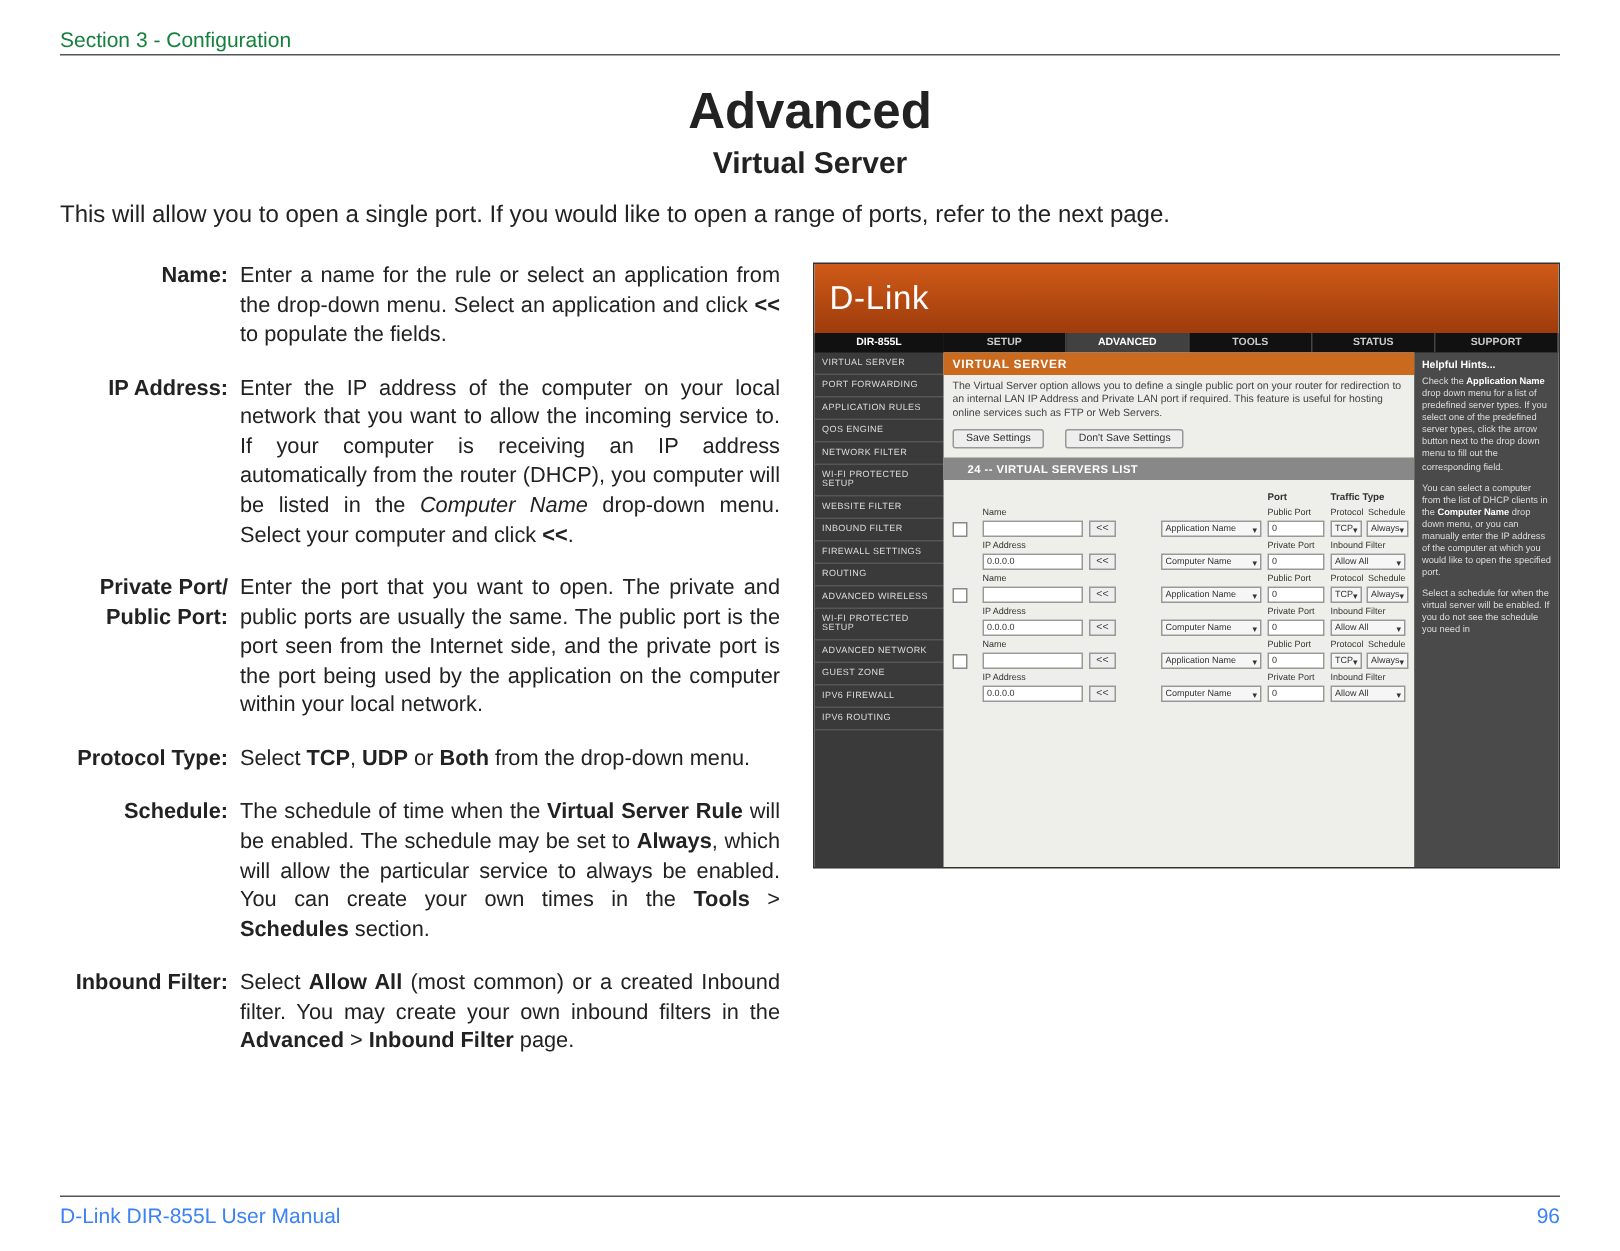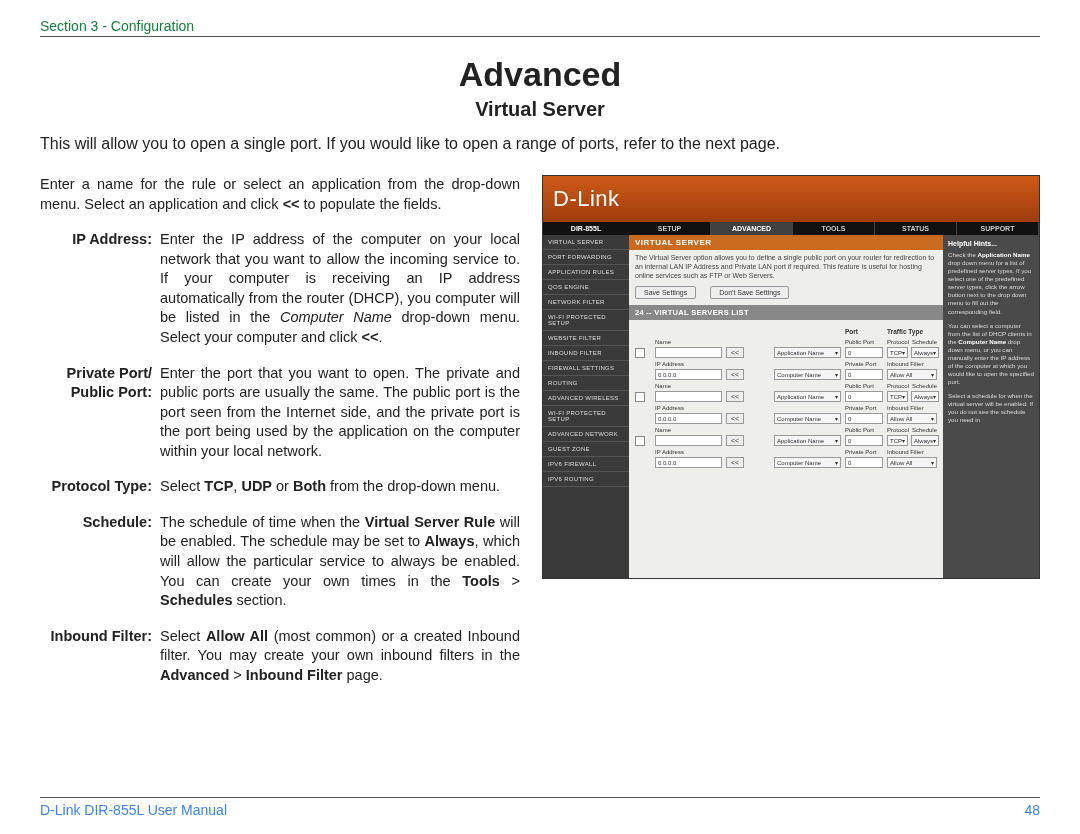--- a/index.html
+++ b/index.html
@@ -178,21 +178,21 @@
     padding: 2px 8px;
     background: #eee;
     border: 1px solid #999;
     border-radius: 2px;
   }
   .vs-list-title {
     background: #888;
     color: #fff;
     font-size: 7.5px;
     font-weight: 700;
-    padding: 3px 6px;
+    padding: 3px 16px;
     letter-spacing: 0.3px;
   }
   .vs-table {
     padding: 6px;
     font-size: 6.5px;
   }
   .vs-head {
     display: grid;
     grid-template-columns: 16px 1fr 44px 1fr 38px 50px;
     gap: 4px;
@@ -270,20 +270,21 @@
 
 <h1 class="title">Advanced</h1>
 <h2 class="subtitle">Virtual Server</h2>
 
 <p class="intro">This will allow you to open a single port. If you would like to open a range of ports, refer to the next page.</p>
 
 <div class="columns">
   <div class="defs">
 
     <div class="def-row">
+      <div class="def-label">Name:</div>
       <div class="def-text">
         <span>Enter a name for the rule or select an application from the drop-down menu. Select an application and click </span><span class="b">&lt;&lt;</span><span> to populate the fields.</span>
       </div>
     </div>
 
     <div class="def-row">
       <div class="def-label">IP Address:</div>
       <div class="def-text">
         <span>Enter the IP address of the computer on your local network that you want to allow the incoming service to. If your computer is receiving an IP address automatically from the router (DHCP), you computer will be listed in the </span><span class="i">Computer Name</span><span> drop-down menu. Select your computer and click </span><span class="b">&lt;&lt;</span><span>.</span>
       </div>
@@ -537,14 +538,14 @@
             <p>Select a schedule for when the virtual server will be enabled. If you do not see the schedule you need in</p>
           </div>
         </div>
       </div>
     </div>
   </div>
 </div>
 
 <div class="footer">
   <span>D-Link DIR-855L User Manual</span>
-  <span>48</span>
+  <span>96</span>
 </div>
 
 </body></html>

